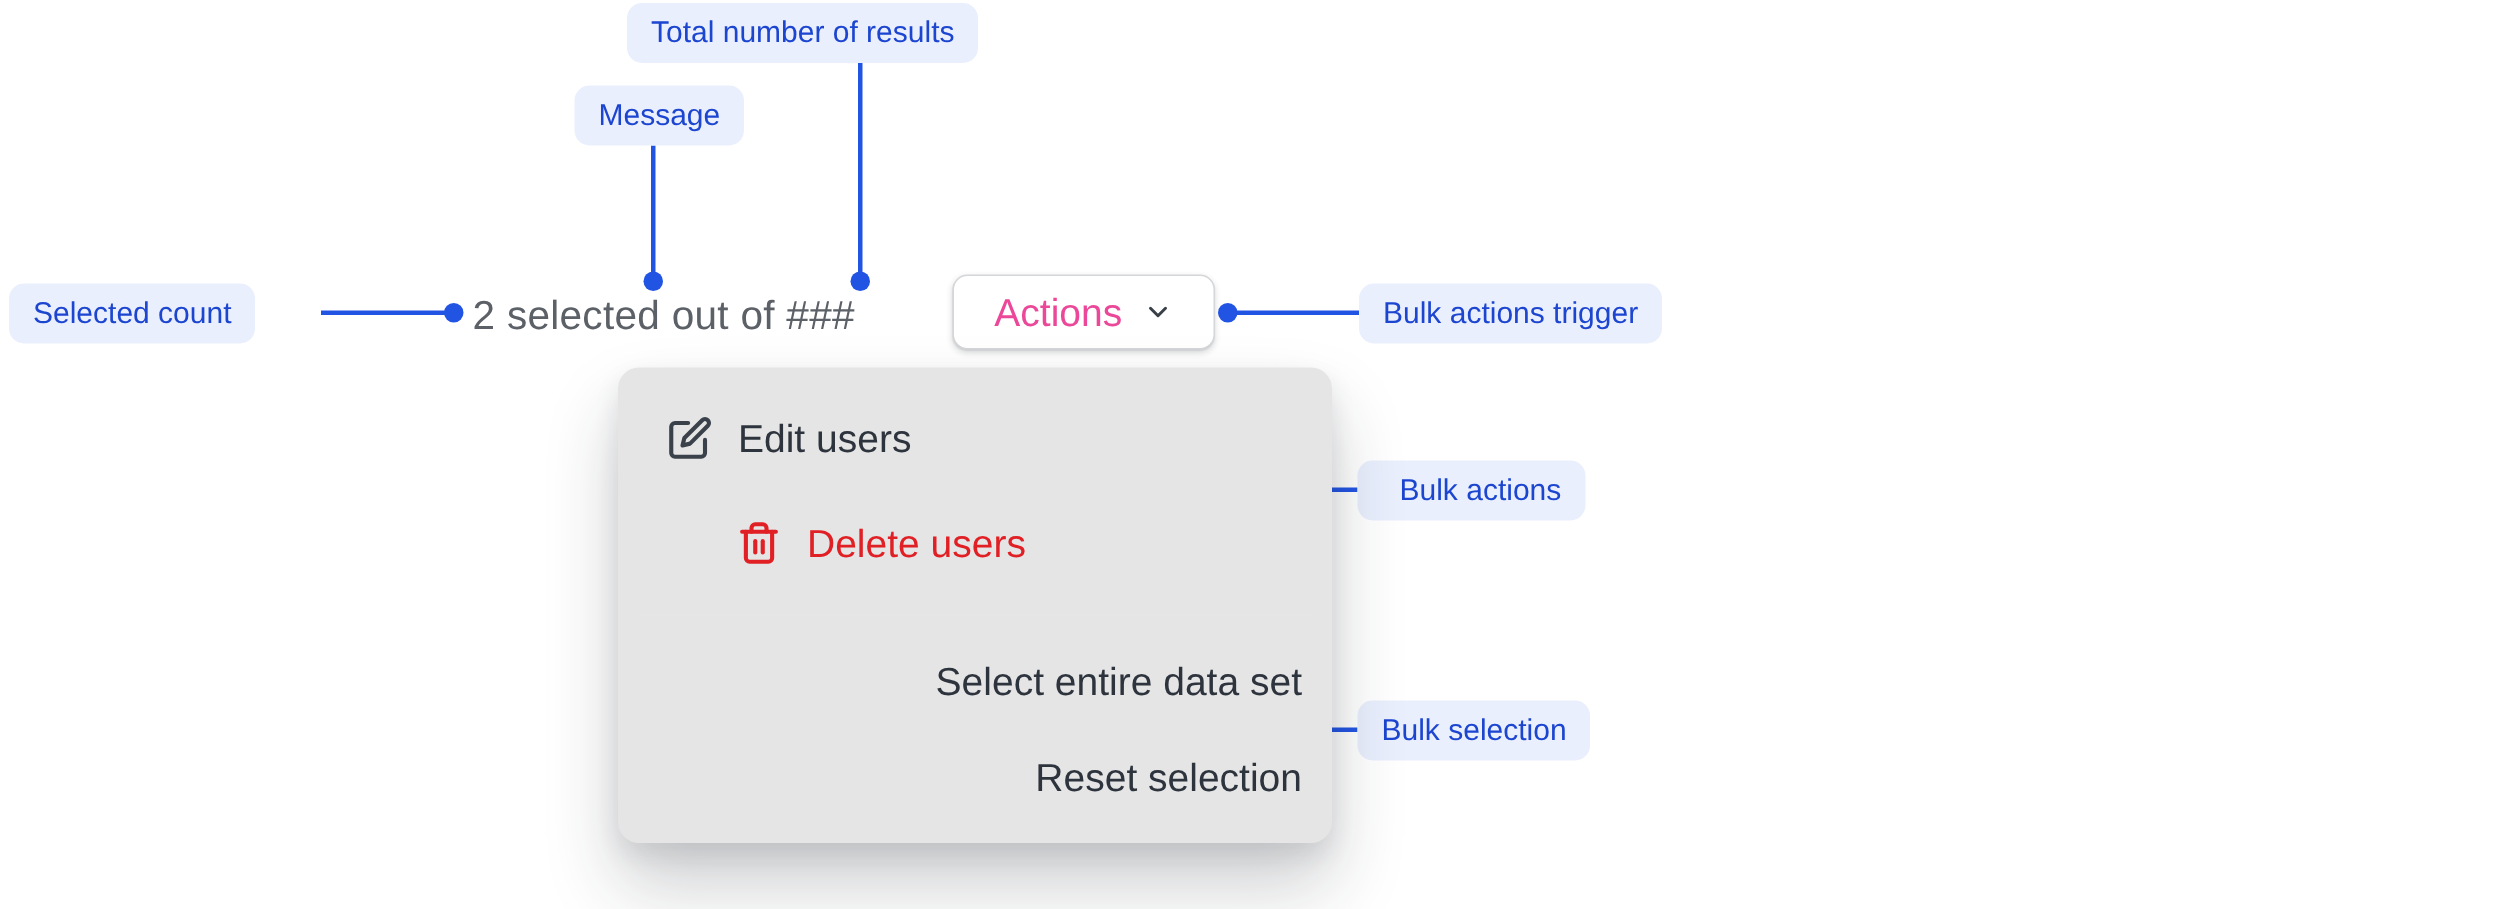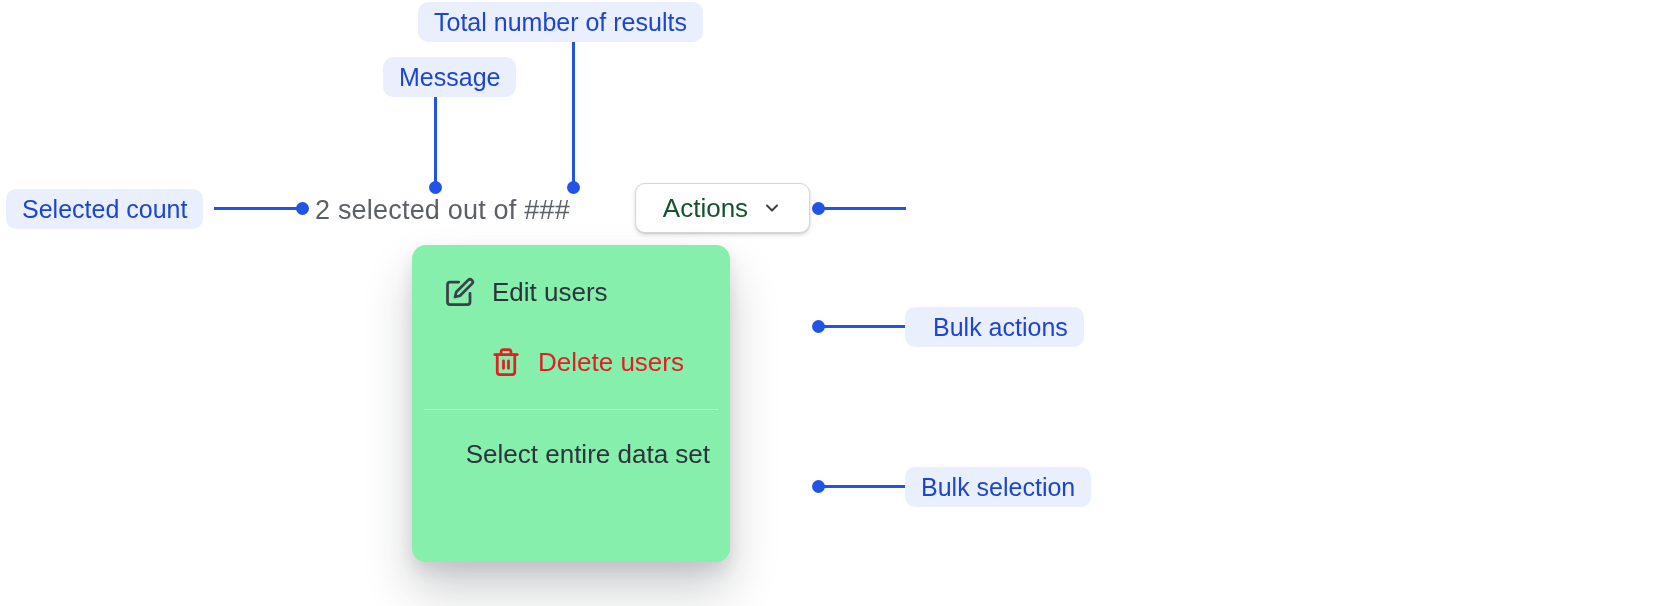--- a/index.html
+++ b/index.html
@@ -19,21 +19,21 @@
   
   .pill {
     position: absolute;
     height: 40px;
     display: flex;
     align-items: center;
     padding: 0 16px;
     background: #e9effd;
     border-radius: 10px;
     color: #1c45d0;
-    font-size: 25px;
+    font-size: 20px;
     font-weight: 500;
     white-space: nowrap;
   }
 
   
   .line {
     position: absolute;
     background: #2254e4;
   }
   .line.h { height: 3px; }
@@ -67,33 +67,33 @@
     background: #ffffff;
     border: 1px solid #d4d6d9;
     border-radius: 10px;
     box-shadow: 0 2px 4px rgba(25,30,40,0.16), 0 1px 1px rgba(25,30,40,0.08);
     display: flex;
     align-items: center;
     justify-content: center;
     gap: 14px;
     font-family: inherit;
     font-size: 26px;
-    color: #14532d;
+    color: #ec4899;
     cursor: pointer;
   }
   .actions-btn svg { display: block; }
 
   
   .menu-panel {
     position: absolute;
     left: 412px;
     top: 245px;
-    width: 318px;
+    width: 476px;
     height: 317px;
-    background: #86efac;
+    background: #e5e5e5;
     border-radius: 14px;
     box-shadow: 0 8px 16px rgba(30,36,46,0.10), 0 28px 48px rgba(30,36,46,0.22);
     padding-top: 12px;
     display: flex;
     flex-direction: column;
   }
   .menu-item {
     display: flex;
     align-items: center;
     gap: 17px;
@@ -129,20 +129,21 @@
   <div class="dot" style="left:296px; top:202px;"></div>
   <div class="dot" style="left:429px; top:181px;"></div>
   <div class="dot" style="left:567px; top:181px;"></div>
   <div class="dot" style="left:812px; top:202px;"></div>
   <div class="dot" style="left:812px; top:320px;"></div>
   <div class="dot" style="left:812px; top:480px;"></div>
 
   <div class="pill" style="left:418px; top:2px;">Total number of results</div>
   <div class="pill" style="left:367px; top:57px;margin-left:16px;">Message</div>
   <div class="pill" style="left:6px;   top:189px;">Selected count</div>
+  <div class="pill" style="left:906px; top:189px;">Bulk actions trigger</div>
   <div class="pill" style="left:905px; top:307px;padding-left:28px;">Bulk actions</div>
   <div class="pill" style="left:905px; top:467px;">Bulk selection</div>
 
   <div class="sel-message">2 selected out of ###</div>
 
   <button class="actions-btn">
     <span>Actions</span>
     <span>
       <svg width="20" height="20" viewBox="0 0 24 24" fill="none" stroke="#3a4048" stroke-width="2.4" stroke-linecap="round" stroke-linejoin="round">
         <polyline points="6 9 12 15 18 9"></polyline>
@@ -173,16 +174,19 @@
       </span>
       <span>Delete users</span>
     </div>
 
     <div class="menu-divider"></div>
 
     <div class="menu-item plain">
       <span>Select entire data set</span>
     </div>
 
+    <div class="menu-item plain">
+      <span>Reset selection</span>
+    </div>
 
   </div>
 
 </div>
 
 </body></html>

